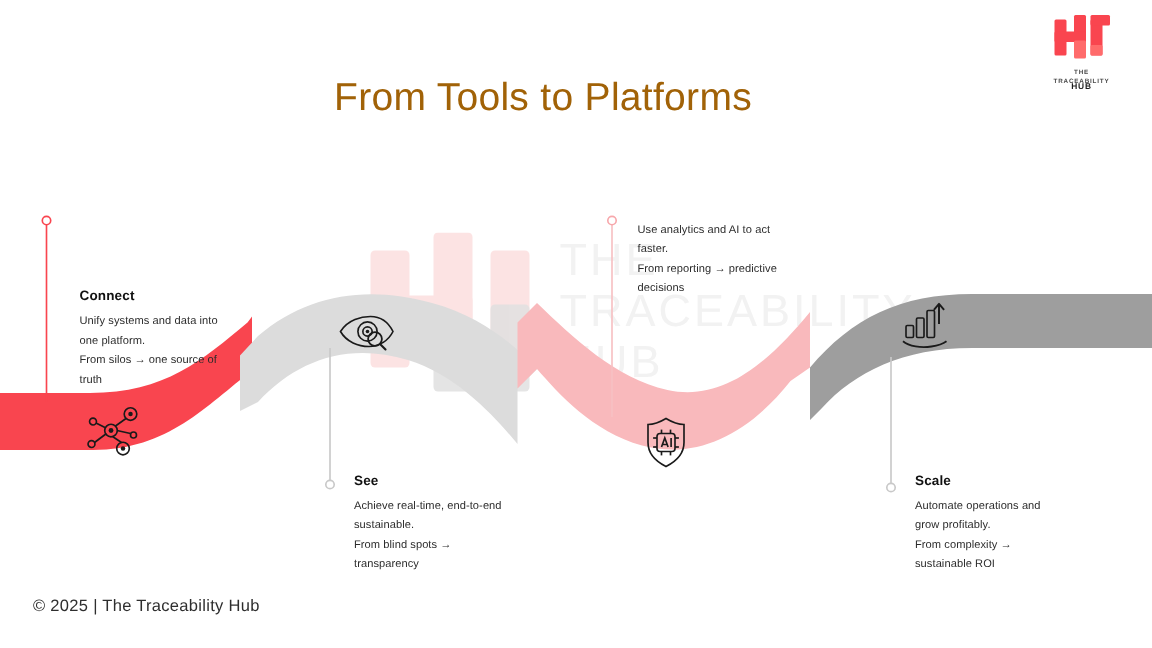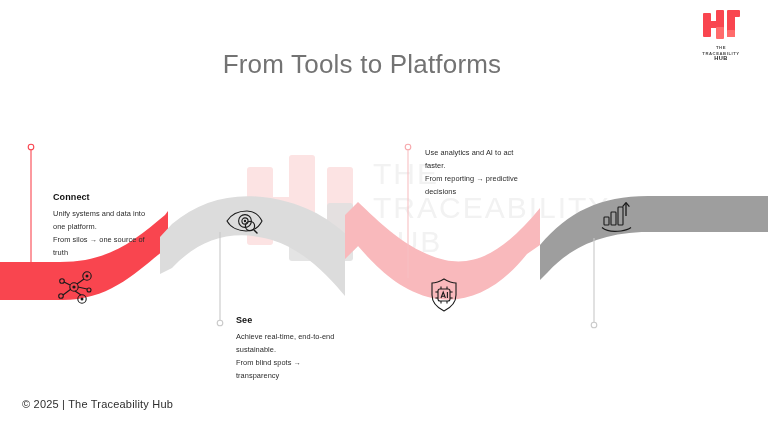--- a/index.html
+++ b/index.html
@@ -73,21 +73,21 @@
   }
 
   
   .title {
     position: absolute;
     top: 49px;
     left: 0;
     width: 724px;
     text-align: center;
     font-size: 26px;
-    color: #737373;
+    color: #a16207;
     font-weight: 400;
     letter-spacing: 0.2px;
   }
 
   
   .ribbon {
     position: absolute;
     left: 0;
     top: 0;
     width: 768px;
@@ -284,16 +284,23 @@
 transparency</div>
   </div>
 
   <div class="callout callout-decide">
     <div class="c-body">Use analytics and AI to act
 faster.
 From reporting → predictive
 decisions</div>
   </div>
 
+  <div class="callout callout-scale">
+    <div class="c-title">Scale</div>
+    <div class="c-body">Automate operations and
+grow profitably.
+From complexity →
+sustainable ROI</div>
+  </div>
 
   <div class="footer">© 2025 | The Traceability Hub</div>
 
 </div>
 
 </body></html>

